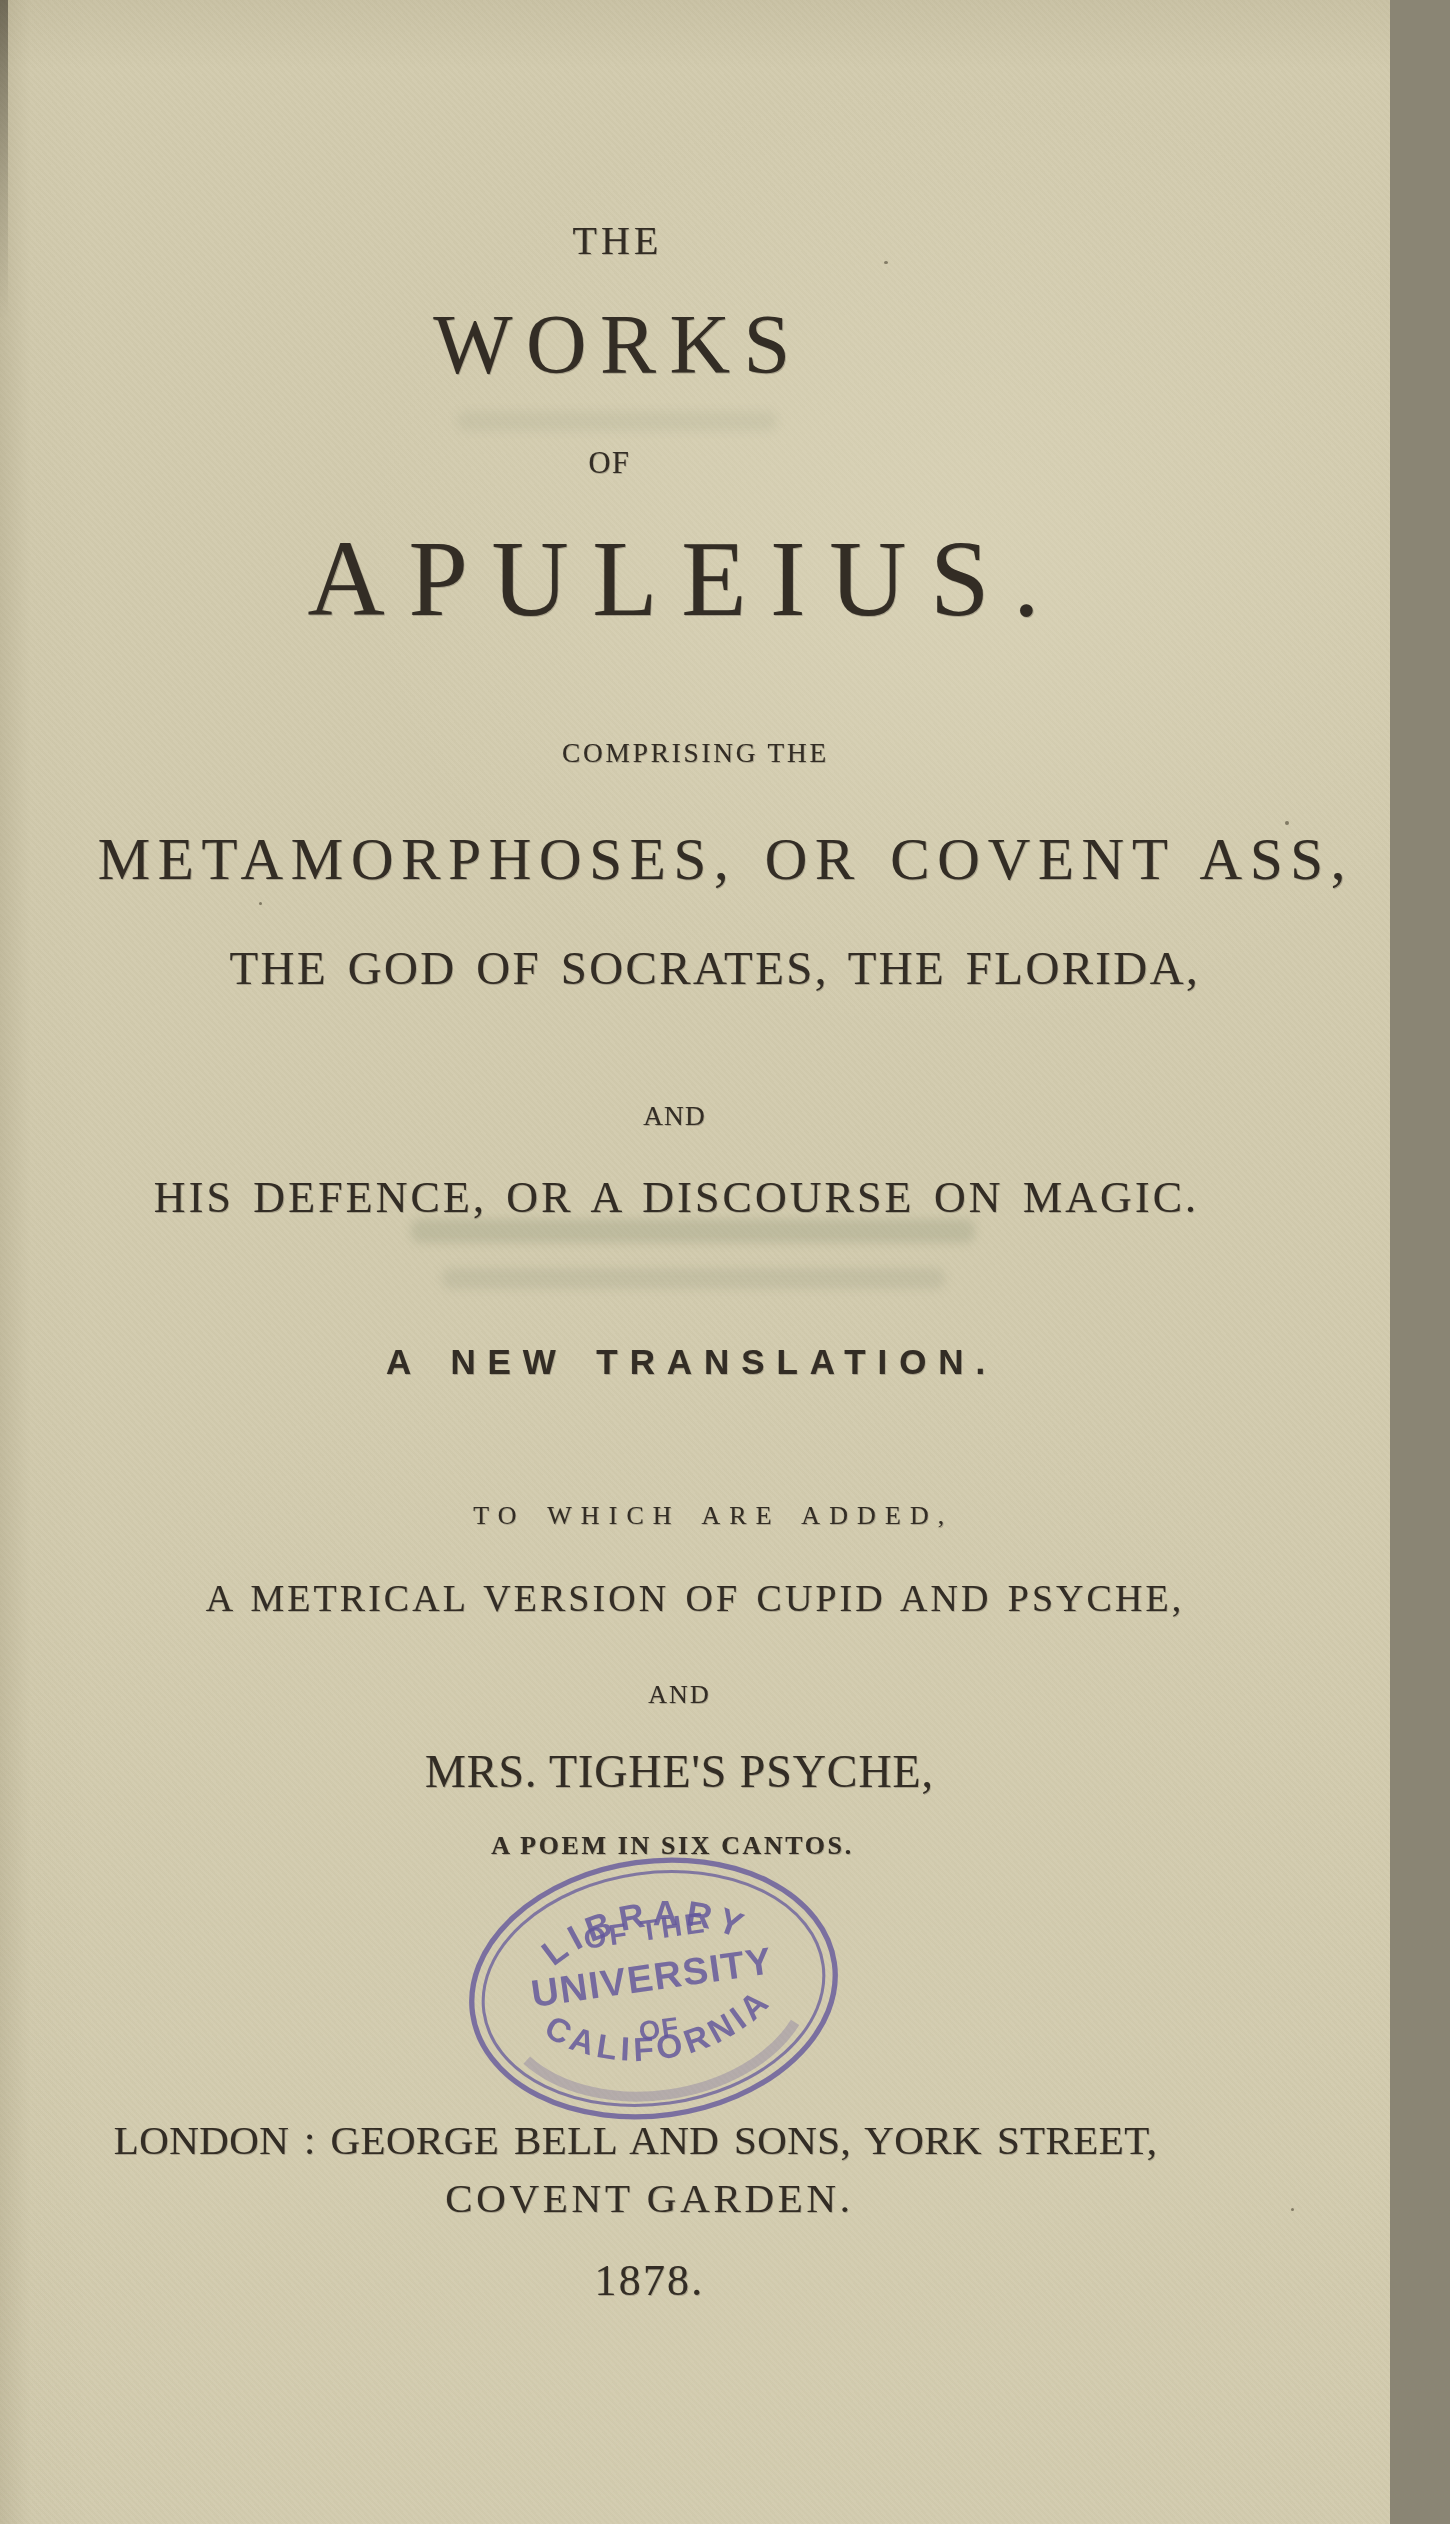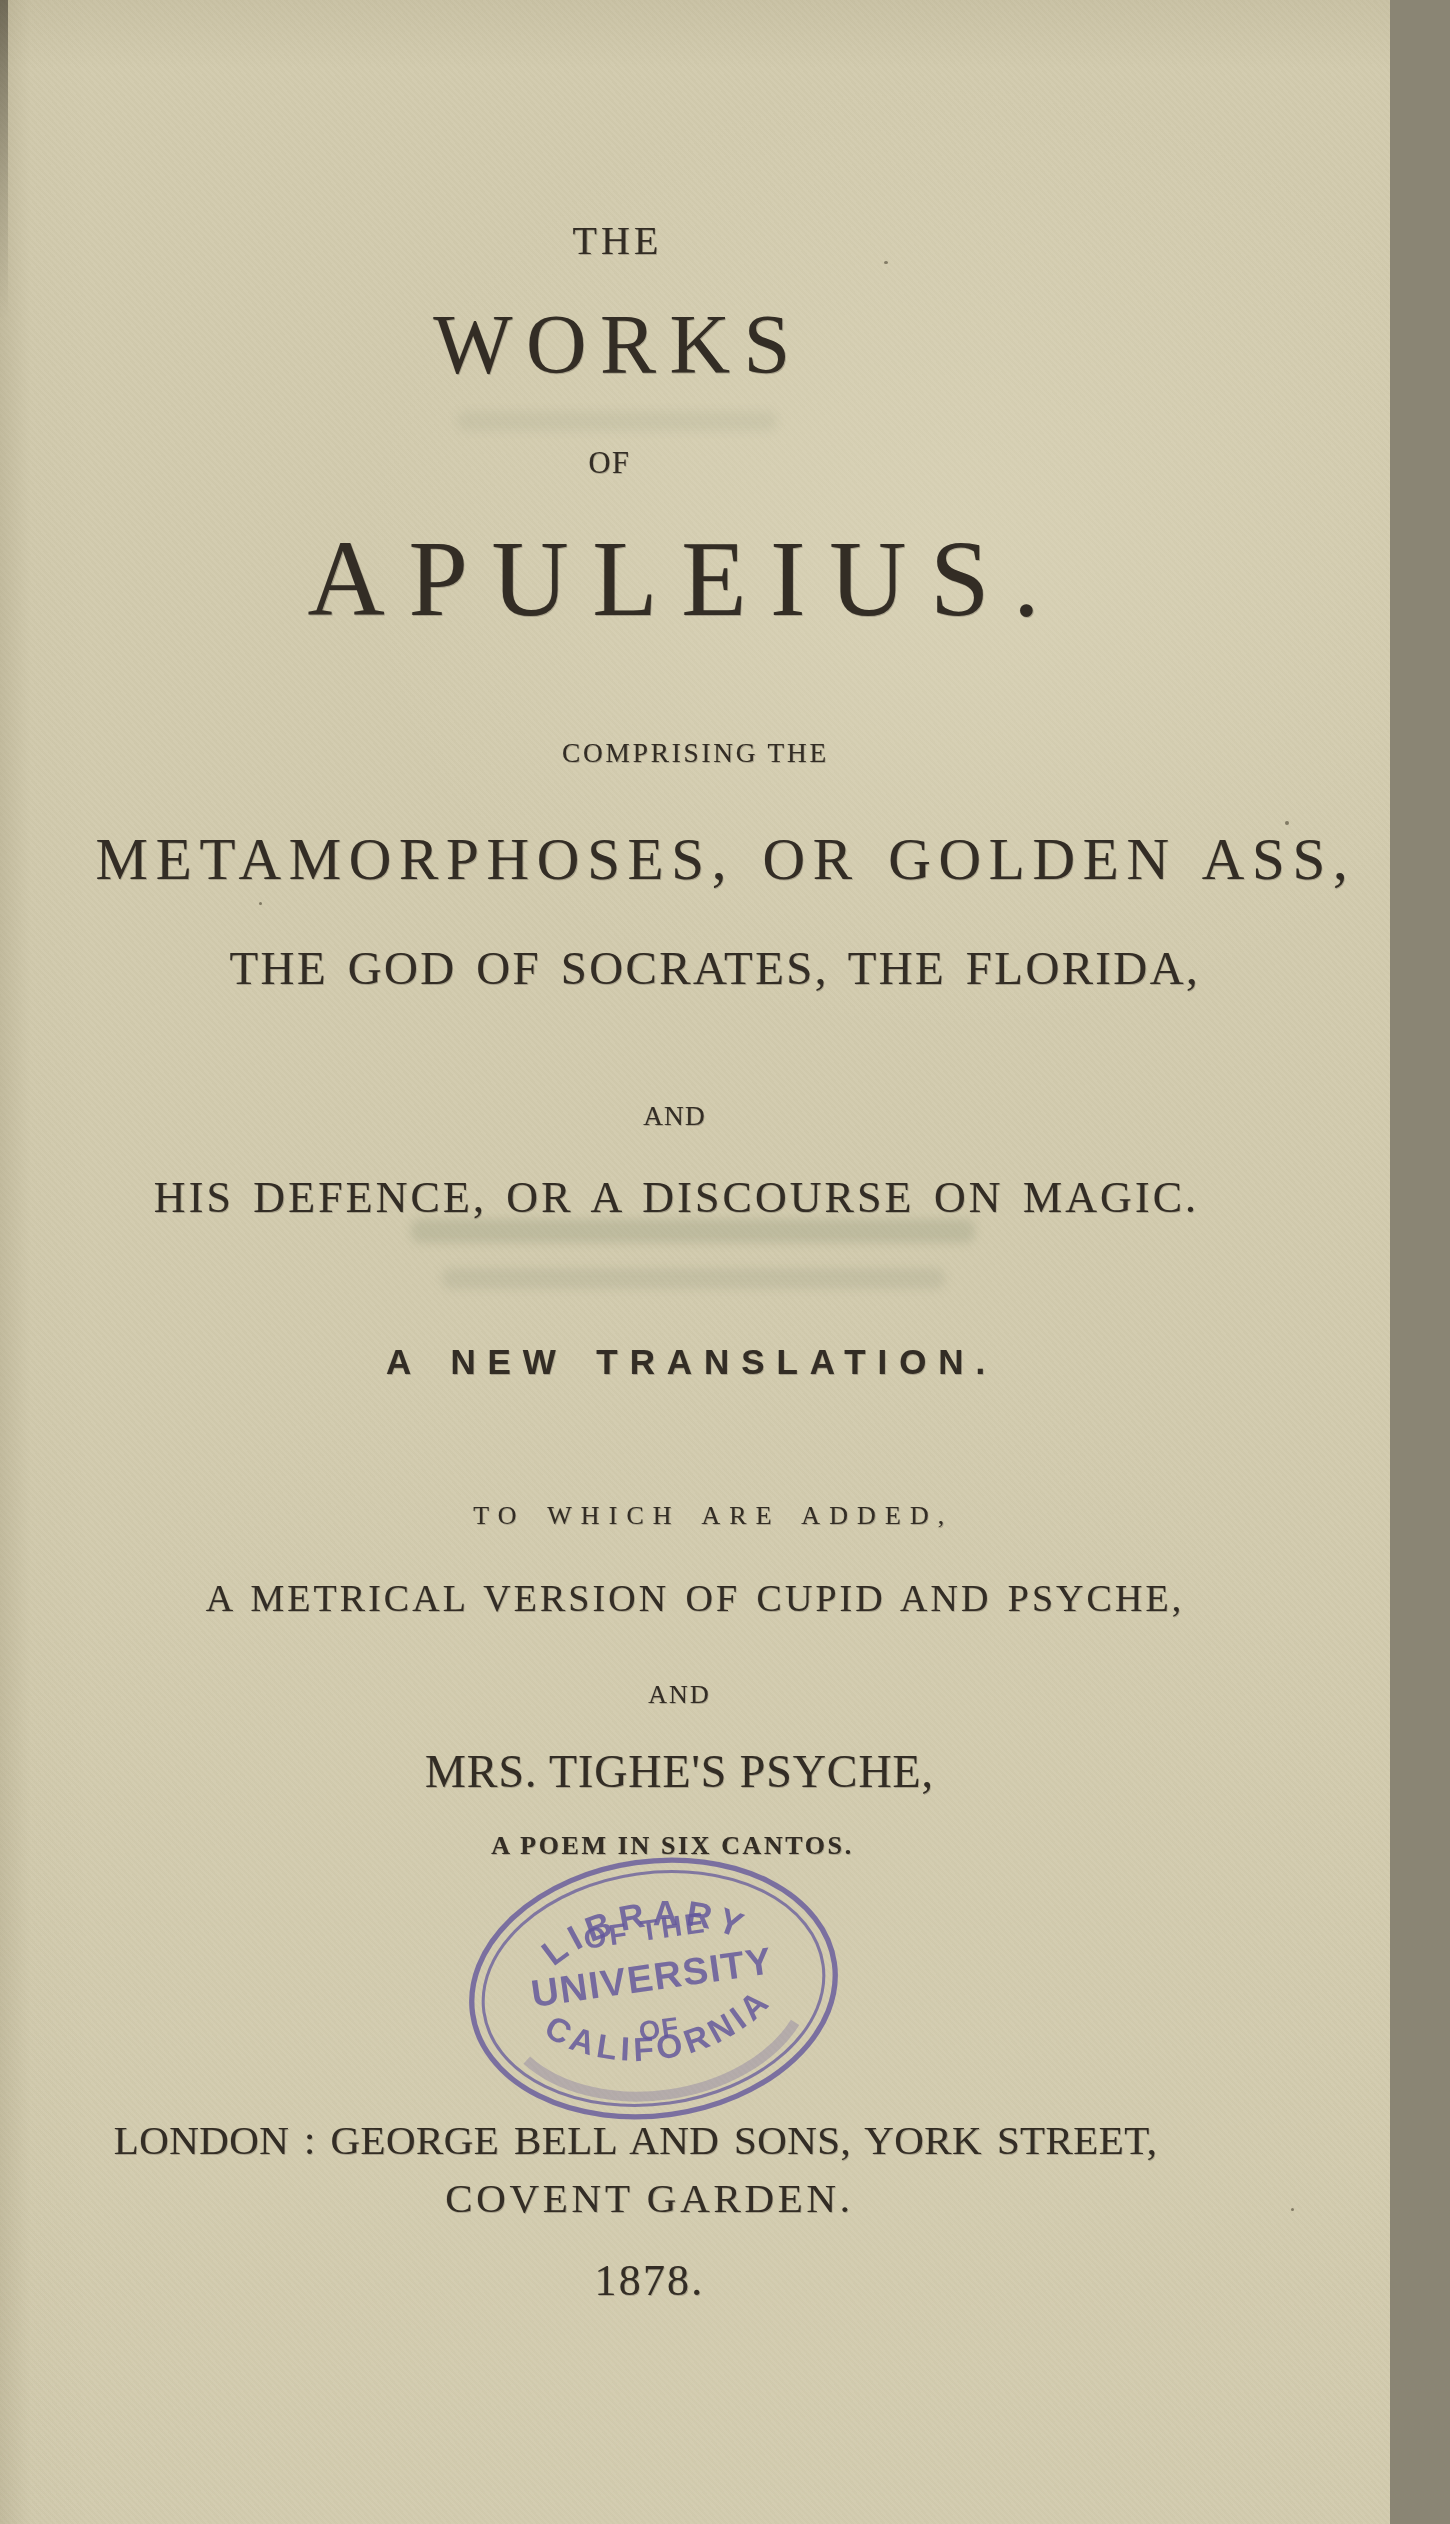--- a/index.html
+++ b/index.html
@@ -78,21 +78,21 @@
   <div class="speck s2"></div>
   <div class="speck s3"></div>
   <div class="speck s4"></div>
 
   <div class="line l-the">THE</div>
   <div class="line l-works">WORKS</div>
   <div class="line l-of1">OF</div>
   <div class="line l-apuleius">APULEIUS.</div>
 
   <div class="line l-comprising">COMPRISING THE</div>
-  <div class="line l-metam">METAMORPHOSES, OR GOLDEN ASS,</div>
+  <div class="line l-metam">METAMORPHOSES, OR COVENT ASS,</div>
   <div class="line l-god">THE GOD OF SOCRATES, THE FLORIDA,</div>
   <div class="line l-and1">AND</div>
   <div class="line l-defence">HIS DEFENCE, OR A DISCOURSE ON MAGIC.</div>
 
   <div class="line l-transl">A NEW TRANSLATION.</div>
 
   <div class="line l-towhich">TO WHICH ARE ADDED,</div>
   <div class="line l-metrical">A METRICAL VERSION OF CUPID AND PSYCHE,</div>
   <div class="line l-and2">AND</div>
   <div class="line l-tighe">MRS. TIGHE'S PSYCHE,</div>

